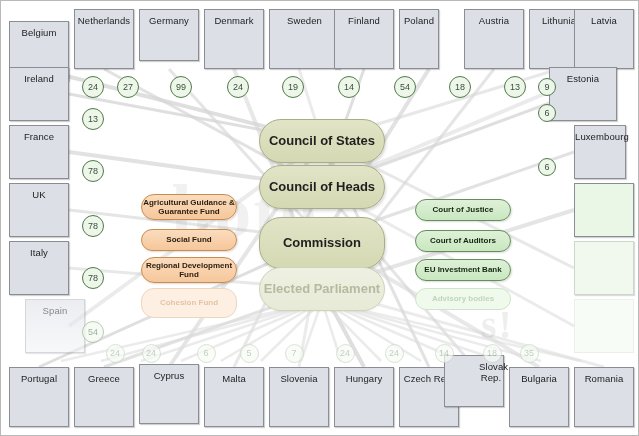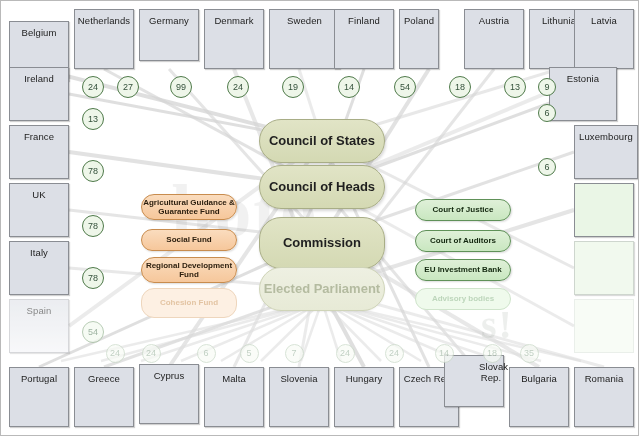--- a/index.html
+++ b/index.html
@@ -11,21 +11,21 @@
              font-family:"Liberation Serif",serif;color:rgba(150,150,150,.13);
              font-weight:bold;letter-spacing:2px;}
   #wm-center{left:170px;top:168px;font-size:74px;}
   #wm-bottom{left:36px;top:300px;font-size:40px;color:rgba(150,150,150,.17);}
   #wm-right{left:480px;top:300px;font-size:40px;color:rgba(150,160,150,.17);}
 
   .cbox{position:absolute;box-sizing:border-box;background:#dcdfe6;border:1px solid #8a8d93;
         box-shadow:1px 1px 1px rgba(0,0,0,.18);}
   .cbox .lbl{display:block;text-align:center;font-size:9.5px;color:#1d1d1d;
              padding-top:5px;font-weight:normal;letter-spacing:.1px;}
-  .cbox.faded{background:linear-gradient(#dcdfe6,#f3f4f7);border-color:#b6b8bd;opacity:.55;}
+  .cbox.faded{background:linear-gradient(#dcdfe6,#f3f4f7);border-color:#b6b8bd;opacity:.55;margin-left:16px;}
   .cbox.green{background:#eaf6e6;border:1px solid #8a8d93;}
   .cbox.green.g2{border-color:#c3ccc3;background:#eef8ea;opacity:.8;}
   .cbox.green.g3{border-color:#dde6dd;background:#f4fbf1;opacity:.6;box-shadow:none;}
 
   .circ{position:absolute;border-radius:50%;background:#eef6e9;border:1.5px solid #4f7a4a;
         display:flex;align-items:center;justify-content:center;font-size:9px;color:#33503a;
         box-sizing:border-box;}
   .circ.dim{border-color:#9fbb9c;color:#7d9a82;background:#f4faf1;opacity:.75;}
   .circ.dim2{border-color:#c7d7c5;color:#a8bdab;background:#f8fcf6;opacity:.7;}
 
@@ -172,21 +172,21 @@
       </div>
       <div class="cbox " style="left: 8px; top: 240px; width: 60px; height: 54px;">
         <span class="lbl">Italy</span>
       </div>
       <div class="cbox faded" style="left: 8px; top: 298px; width: 60px; height: 54px;">
         <span class="lbl">Spain</span>
       </div>
       <div class="cbox " style="left: 548px; top: 66px; width: 68px; height: 54px;">
         <span class="lbl">Estonia</span>
       </div>
-      <div class="cbox " style="left: 573px; top: 124px; width: 64px; height: 54px;">
+      <div class="cbox " style="left: 573px; top: 124px; width: 52px; height: 54px;">
         <span class="lbl">Luxembourg</span>
       </div>
       <div class="cbox green" style="left: 573px; top: 182px; width: 60px; height: 54px;">
         <span class="lbl"></span>
       </div>
       <div class="cbox green g2" style="left: 573px; top: 240px; width: 60px; height: 54px;">
         <span class="lbl"></span>
       </div>
       <div class="cbox green g3" style="left: 573px; top: 298px; width: 60px; height: 54px;">
         <span class="lbl"></span>

